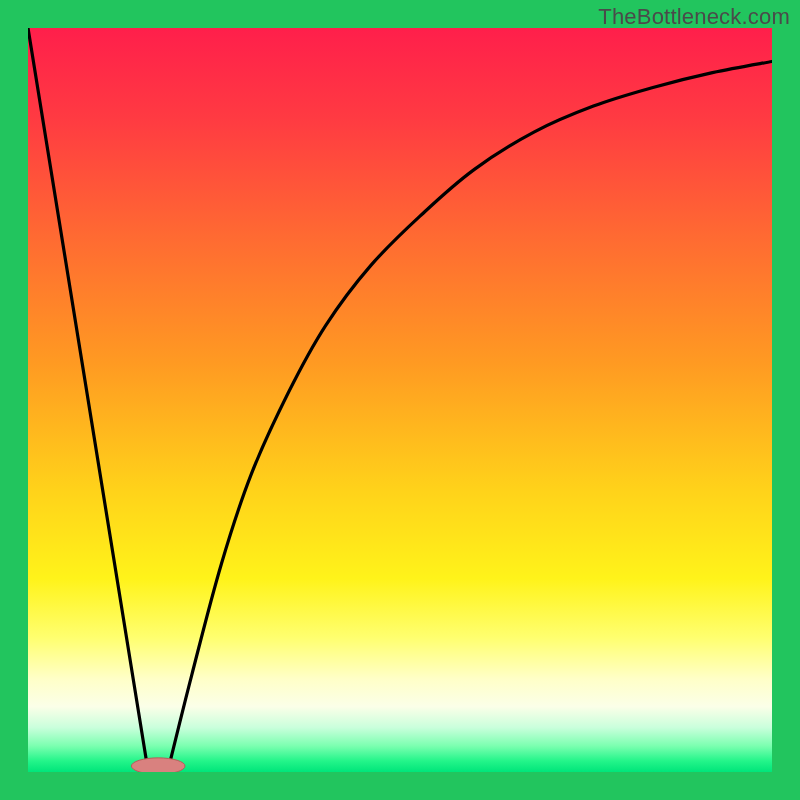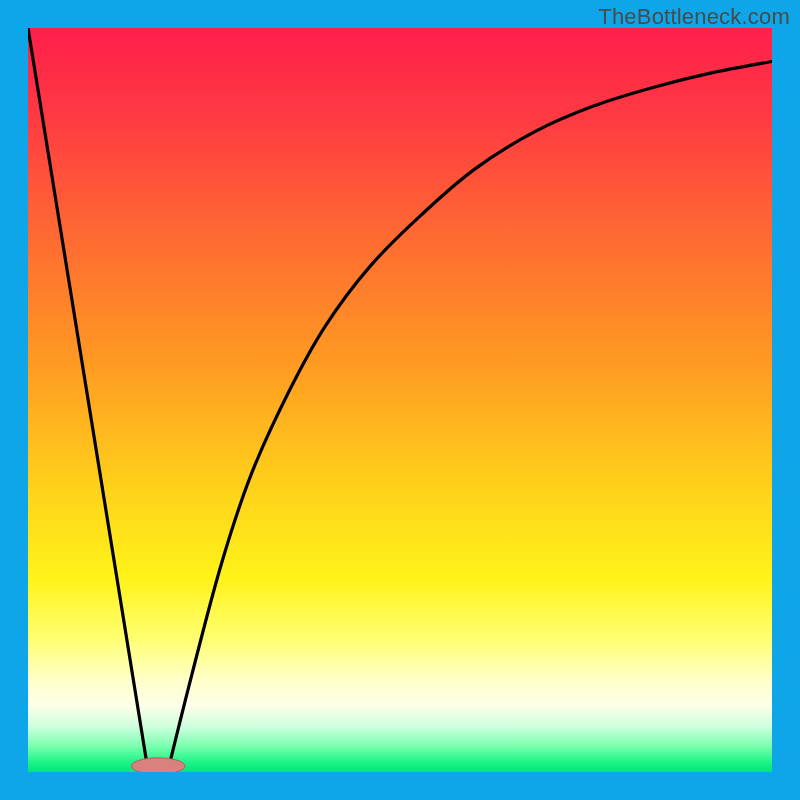--- a/index.html
+++ b/index.html
@@ -8,21 +8,21 @@
     width: 800px;
     height: 800px;
     overflow: hidden;
     background: #000;
     font-family: Arial, Helvetica, sans-serif;
   }
   .frame {
     position: relative;
     width: 800px;
     height: 800px;
-    background: #0ea5e9;
+    background: #22c55e;
   }
   .plot {
     position: absolute;
     left: 28px;
     top: 28px;
     width: 744px;
     height: 744px;
     overflow: hidden;
   }
   .watermark {

